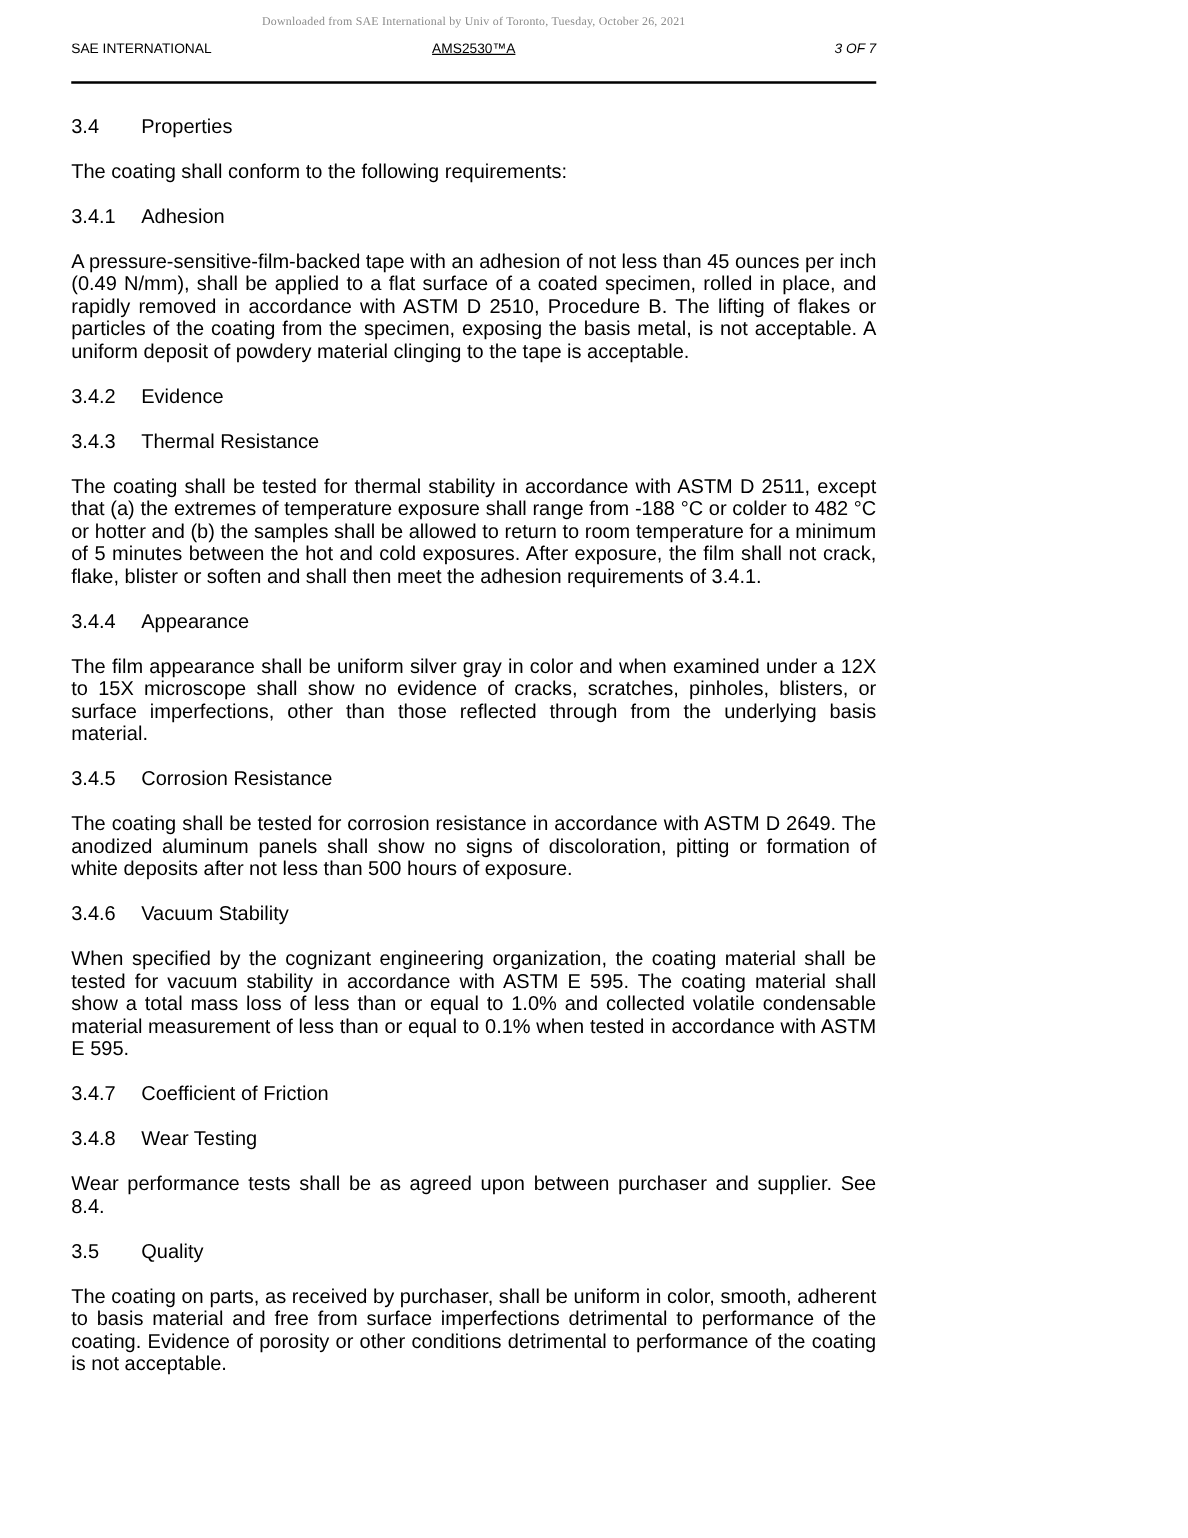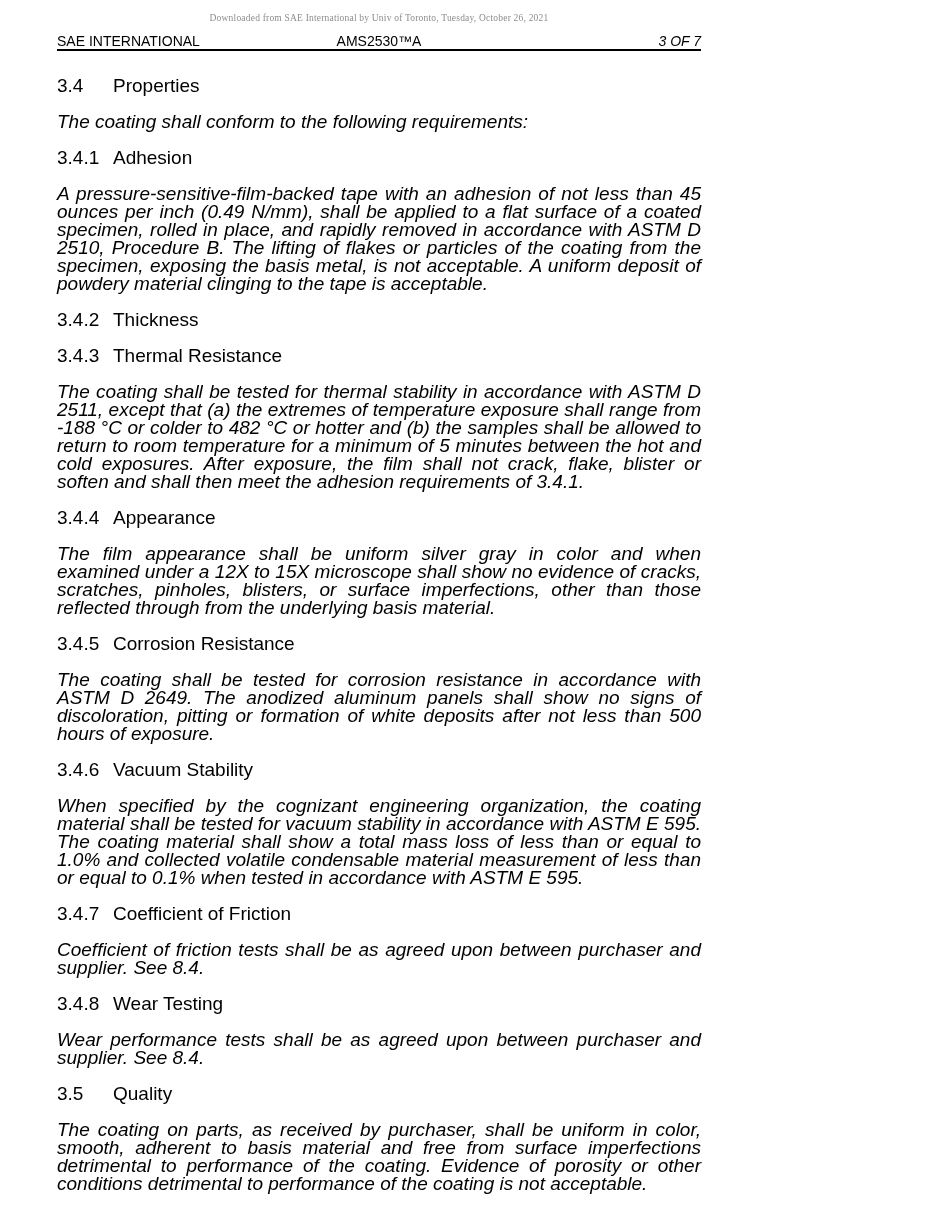--- a/index.html
+++ b/index.html
@@ -18,44 +18,43 @@
     text-align: center;
     font-family: "Liberation Serif", serif;
     font-size: 9.5px;
     color: #8c8c8c;
     letter-spacing: 0.2px;
   }
   .doc-header {
     margin: 10px 57px 0 57px;
     display: flex;
     align-items: flex-end;
-    font-size: 14px;
-    padding-bottom: 0;
+    font-size: 11px;
+    padding-bottom: 20px;
     border-bottom: 2px solid #000000;
   }
   .doc-header .hdr-left   { flex: 1; text-align: left; }
-  .doc-header .hdr-center { flex: 1; text-align: center; }
+  .doc-header .hdr-center { flex: 1; text-align: center; text-decoration: underline; }
   .doc-header .hdr-right  { flex: 1; text-align: right; font-style: italic; }
   .content {
     padding: 26px 57px 0 57px;
-    font-size: 19px;
+    font-size: 16px;
     line-height: 18px;
   }
   .section-heading {
     margin-bottom: 18px;
     white-space: nowrap;
   }
   .section-number {
     display: inline-block;
     min-width: 56px;
   }
   .section-body {
     margin-bottom: 18px;
     text-align: justify;
-    font-style: italic;
   }
 </style>
 </head>
 <body>
 
 <div class="page">
 
   <div class="watermark">Downloaded from SAE International by Univ of Toronto, Tuesday, October 26, 2021</div>
 
   <div class="doc-header">
@@ -75,21 +74,21 @@
 
     <div class="section">
       <div class="section-heading">
         <span class="section-number">3.4.1</span><span class="section-title">Adhesion</span>
       </div>
       <p class="section-body">A pressure-sensitive-film-backed tape with an adhesion of not less than 45 ounces per inch (0.49 N/mm), shall be applied to a flat surface of a coated specimen, rolled in place, and rapidly removed in accordance with ASTM D 2510, Procedure B. The lifting of flakes or particles of the coating from the specimen, exposing the basis metal, is not acceptable. A uniform deposit of powdery material clinging to the tape is acceptable.</p>
     </div>
 
     <div class="section">
       <div class="section-heading">
-        <span class="section-number">3.4.2</span><span class="section-title">Thickness</span>
+        <span class="section-number">3.4.2</span><span class="section-title">Evidence</span>
       </div>
     </div>
 
     <div class="section">
       <div class="section-heading">
         <span class="section-number">3.4.3</span><span class="section-title">Thermal Resistance</span>
       </div>
       <p class="section-body">The coating shall be tested for thermal stability in accordance with ASTM D 2511, except that (a) the extremes of temperature exposure shall range from -188 °C or colder to 482 °C or hotter and (b) the samples shall be allowed to return to room temperature for a minimum of 5 minutes between the hot and cold exposures. After exposure, the film shall not crack, flake, blister or soften and shall then meet the adhesion requirements of 3.4.1.</p>
     </div>
 
@@ -111,21 +110,20 @@
       <div class="section-heading">
         <span class="section-number">3.4.6</span><span class="section-title">Vacuum Stability</span>
       </div>
       <p class="section-body">When specified by the cognizant engineering organization, the coating material shall be tested for vacuum stability in accordance with ASTM E 595. The coating material shall show a total mass loss of less than or equal to 1.0% and collected volatile condensable material measurement of less than or equal to 0.1% when tested in accordance with ASTM E 595.</p>
     </div>
 
     <div class="section">
       <div class="section-heading">
         <span class="section-number">3.4.7</span><span class="section-title">Coefficient of Friction</span>
       </div>
-      <p class="section-body">Coefficient of friction tests shall be as agreed upon between purchaser and supplier. See 8.4.</p>
     </div>
 
     <div class="section">
       <div class="section-heading">
         <span class="section-number">3.4.8</span><span class="section-title">Wear Testing</span>
       </div>
       <p class="section-body">Wear performance tests shall be as agreed upon between purchaser and supplier. See 8.4.</p>
     </div>
 
     <div class="section">

